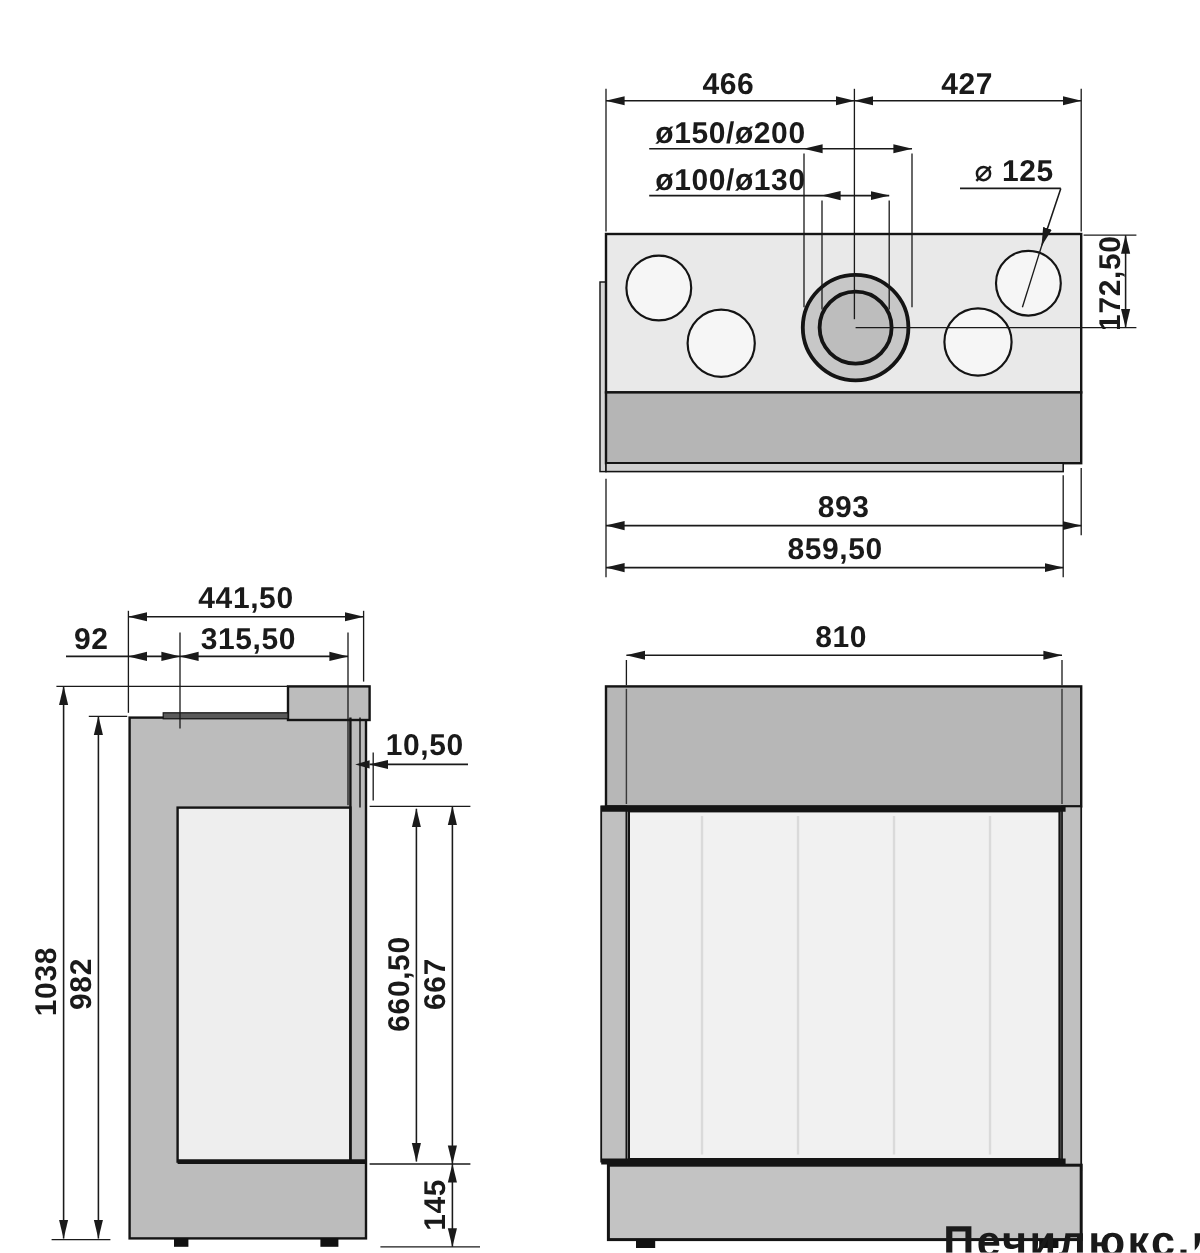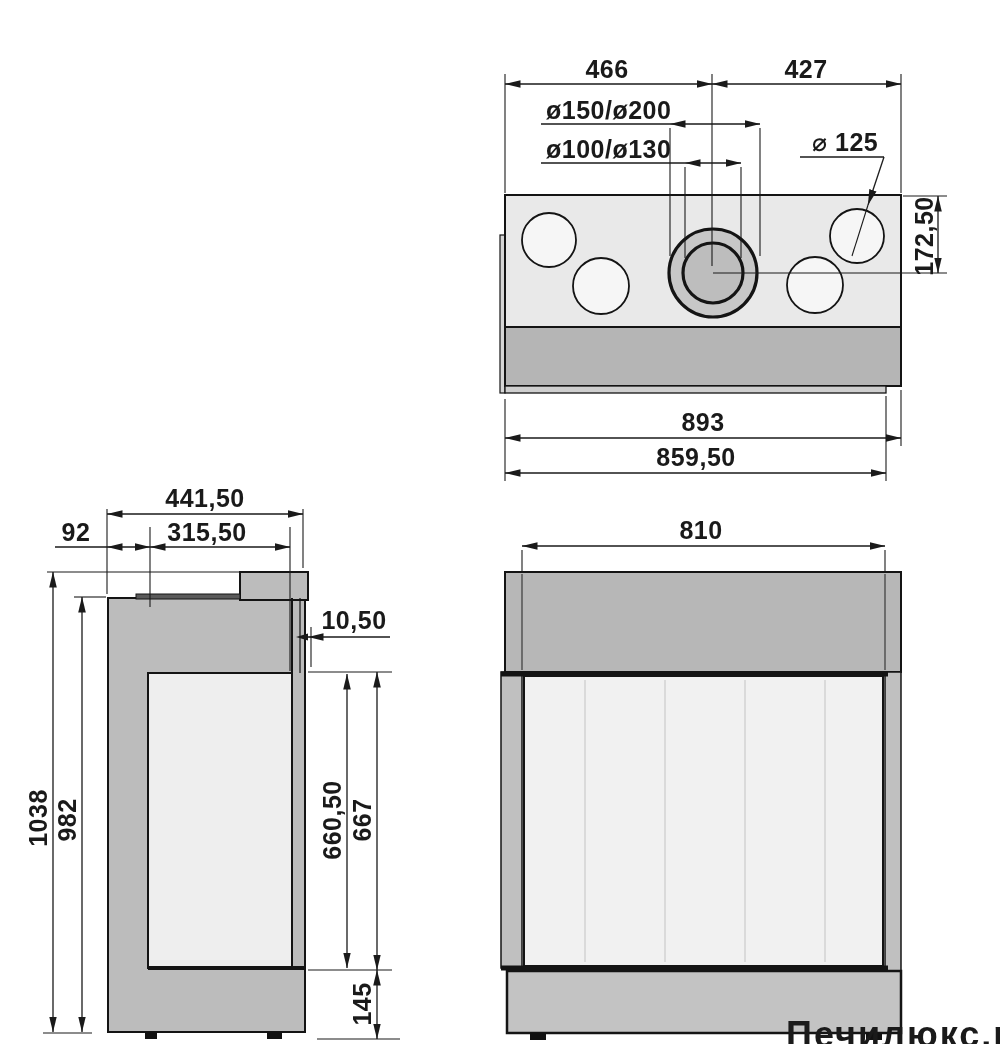--- a/index.html
+++ b/index.html
@@ -1,17 +1,17 @@
 <!DOCTYPE html>
 <html><head>
 <meta charset="utf-8">
 <style>
   html,body{margin:0;padding:0;background:#ffffff;}
   .stage{position:relative;width:1000px;height:1044px;background:#fff;overflow:hidden;
-         font-family:"Liberation Sans","DejaVu Sans",sans-serif;}
+         font-family:"Liberation Sans","DejaVu Sans",sans-serif;border-radius:11px;}
   svg{display:block;}
   text{font-family:"Liberation Sans","DejaVu Sans",sans-serif;font-weight:700;
        fill:#1a1a1a;letter-spacing:.5px;}
   .dimtxt{font-size:25px;}
   .thin{stroke:#1a1a1a;stroke-width:1.1;fill:none;}
   .dim{stroke:#1a1a1a;stroke-width:1.3;fill:none;}
   .outline2{stroke:#141414;stroke-width:2;}
   .wm{font-size:36px;letter-spacing:2px;}
 </style>
 </head>

